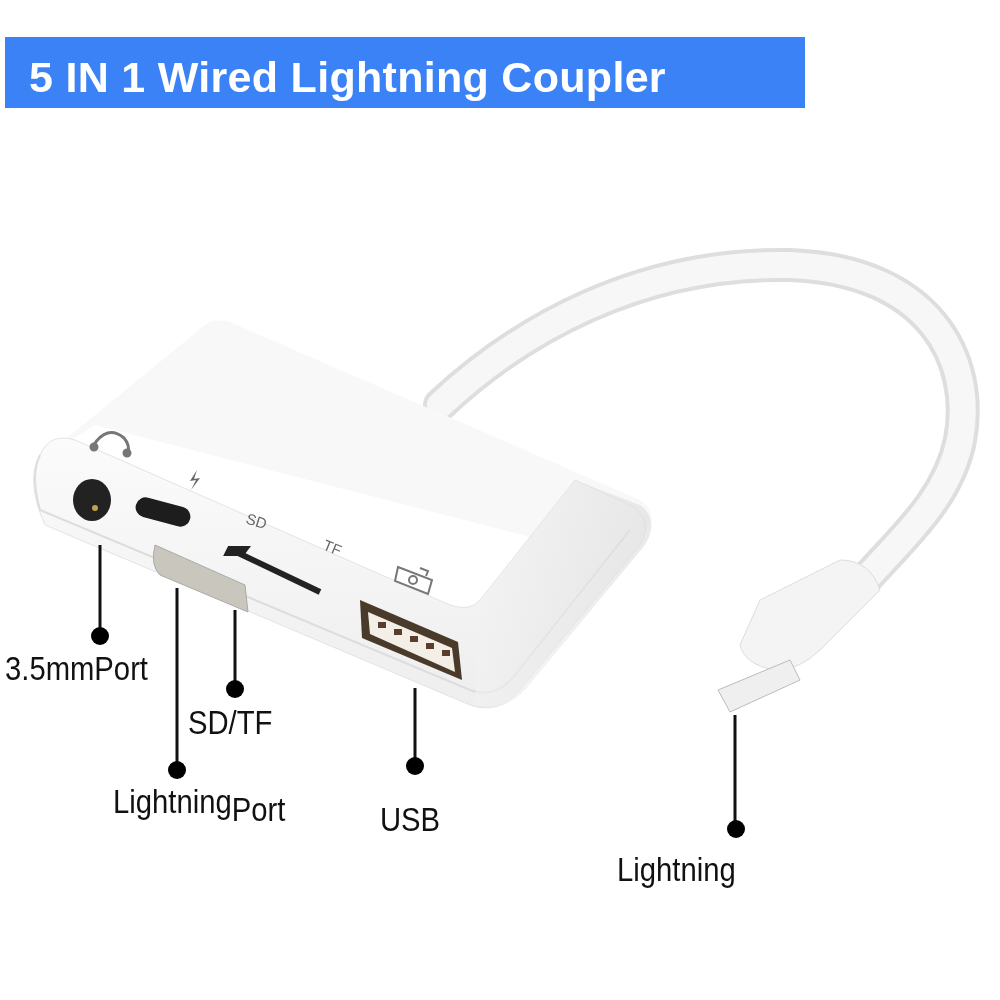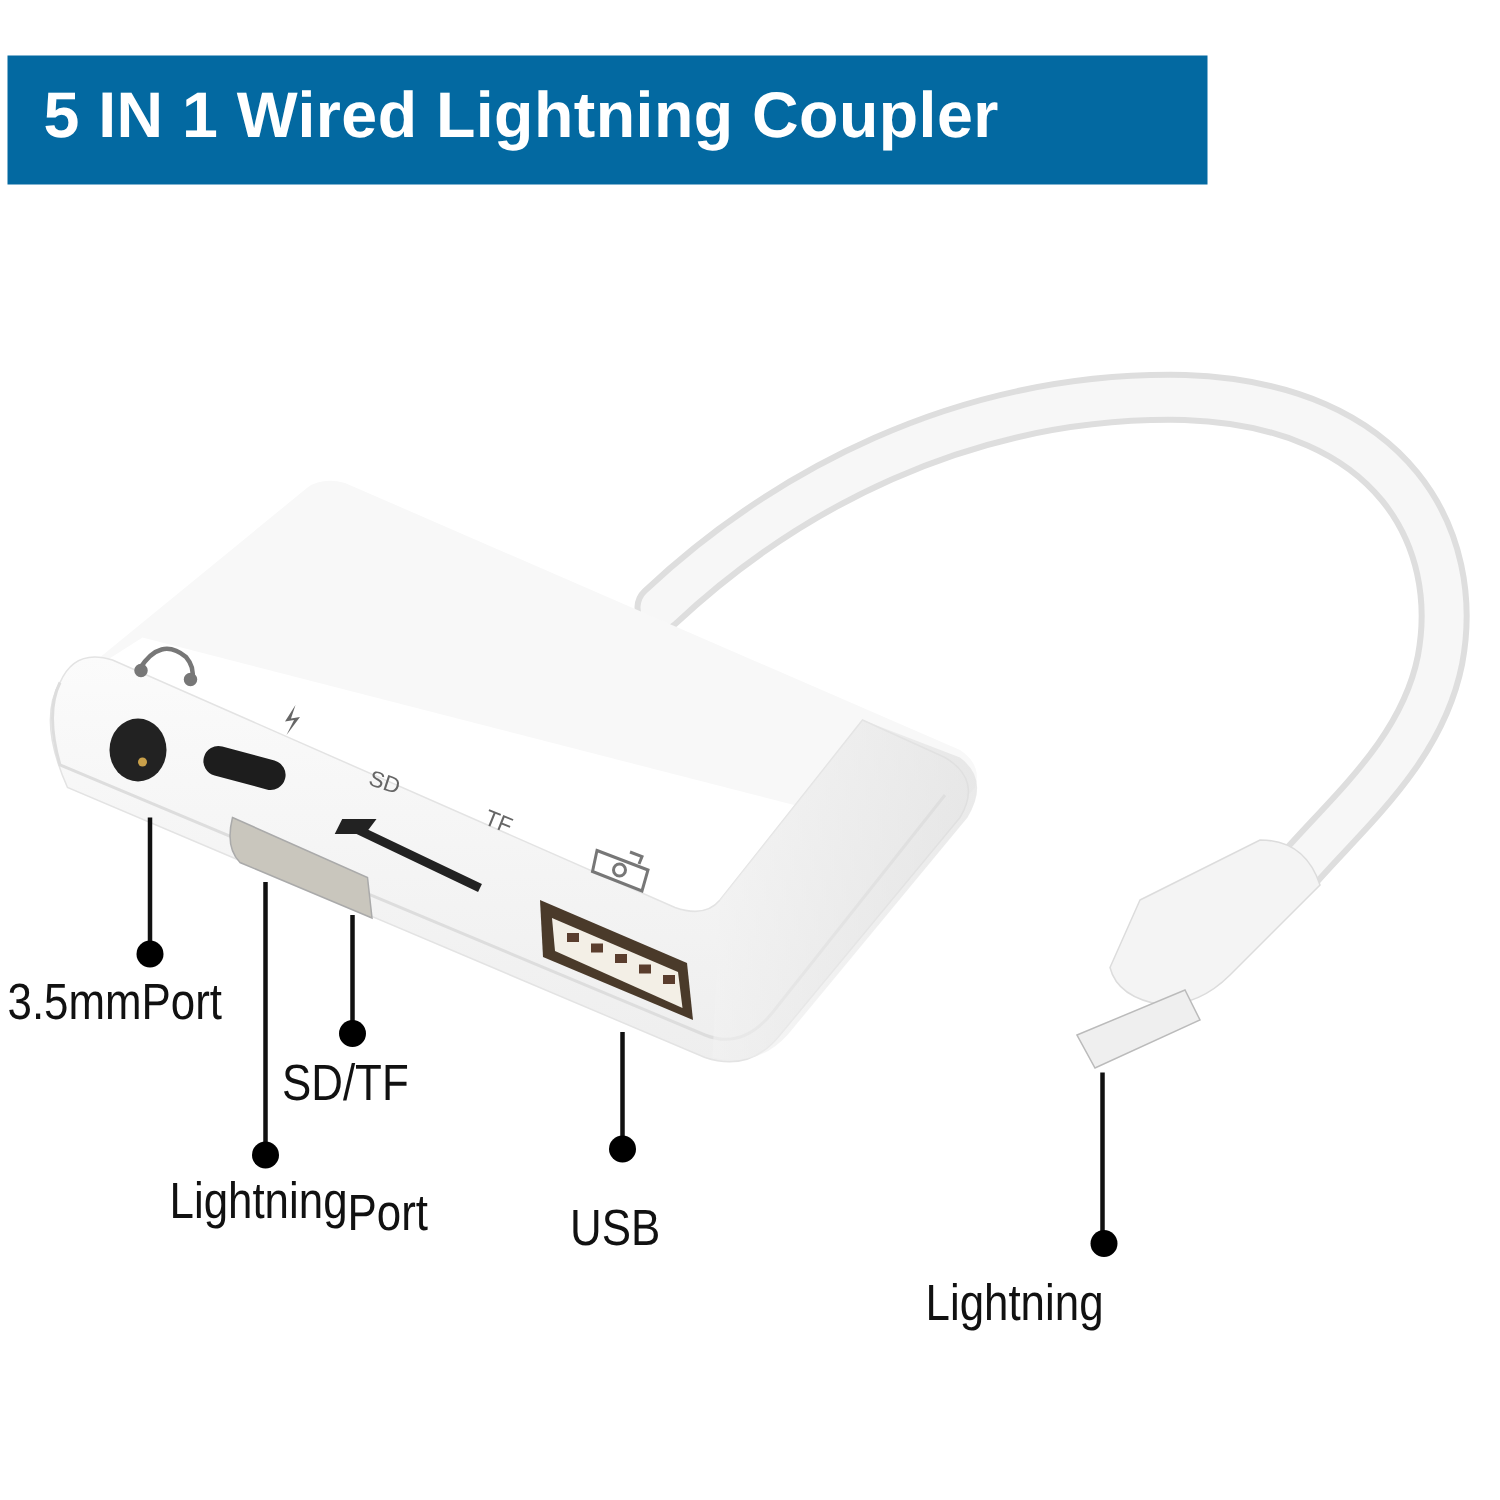--- a/index.html
+++ b/index.html
@@ -1,17 +1,17 @@
 <!DOCTYPE html>
 <html><head>
 <meta charset="utf-8">
 <style>
   html, body { margin:0; padding:0; background:#ffffff; }
   body { width:1000px; height:1000px; position:relative; overflow:hidden; font-family:"Liberation Sans", sans-serif; }
-  .banner { position:absolute; left:5px; top:37px; width:800px; height:86px; background:#0369a1; color:#fff; font-weight:bold; font-size:43px; line-height:81px; padding-left:24px; box-sizing:border-box; letter-spacing:0.3px; }
+  .banner { position:absolute; left:5px; top:37px; width:800px; height:71px; background:#3b82f6; color:#fff; font-weight:bold; font-size:43px; line-height:81px; padding-left:24px; box-sizing:border-box; letter-spacing:0.3px; }
   .label { position:absolute; font-size:34px; color:#111; transform:scaleX(0.86); transform-origin:left top; white-space:nowrap; }
   svg.art { position:absolute; left:0; top:0; }
 </style>
 </head>
 <body>
 
 <div class="banner">
   <span>5 IN 1 Wired Lightning Coupler</span>
 </div>
 

